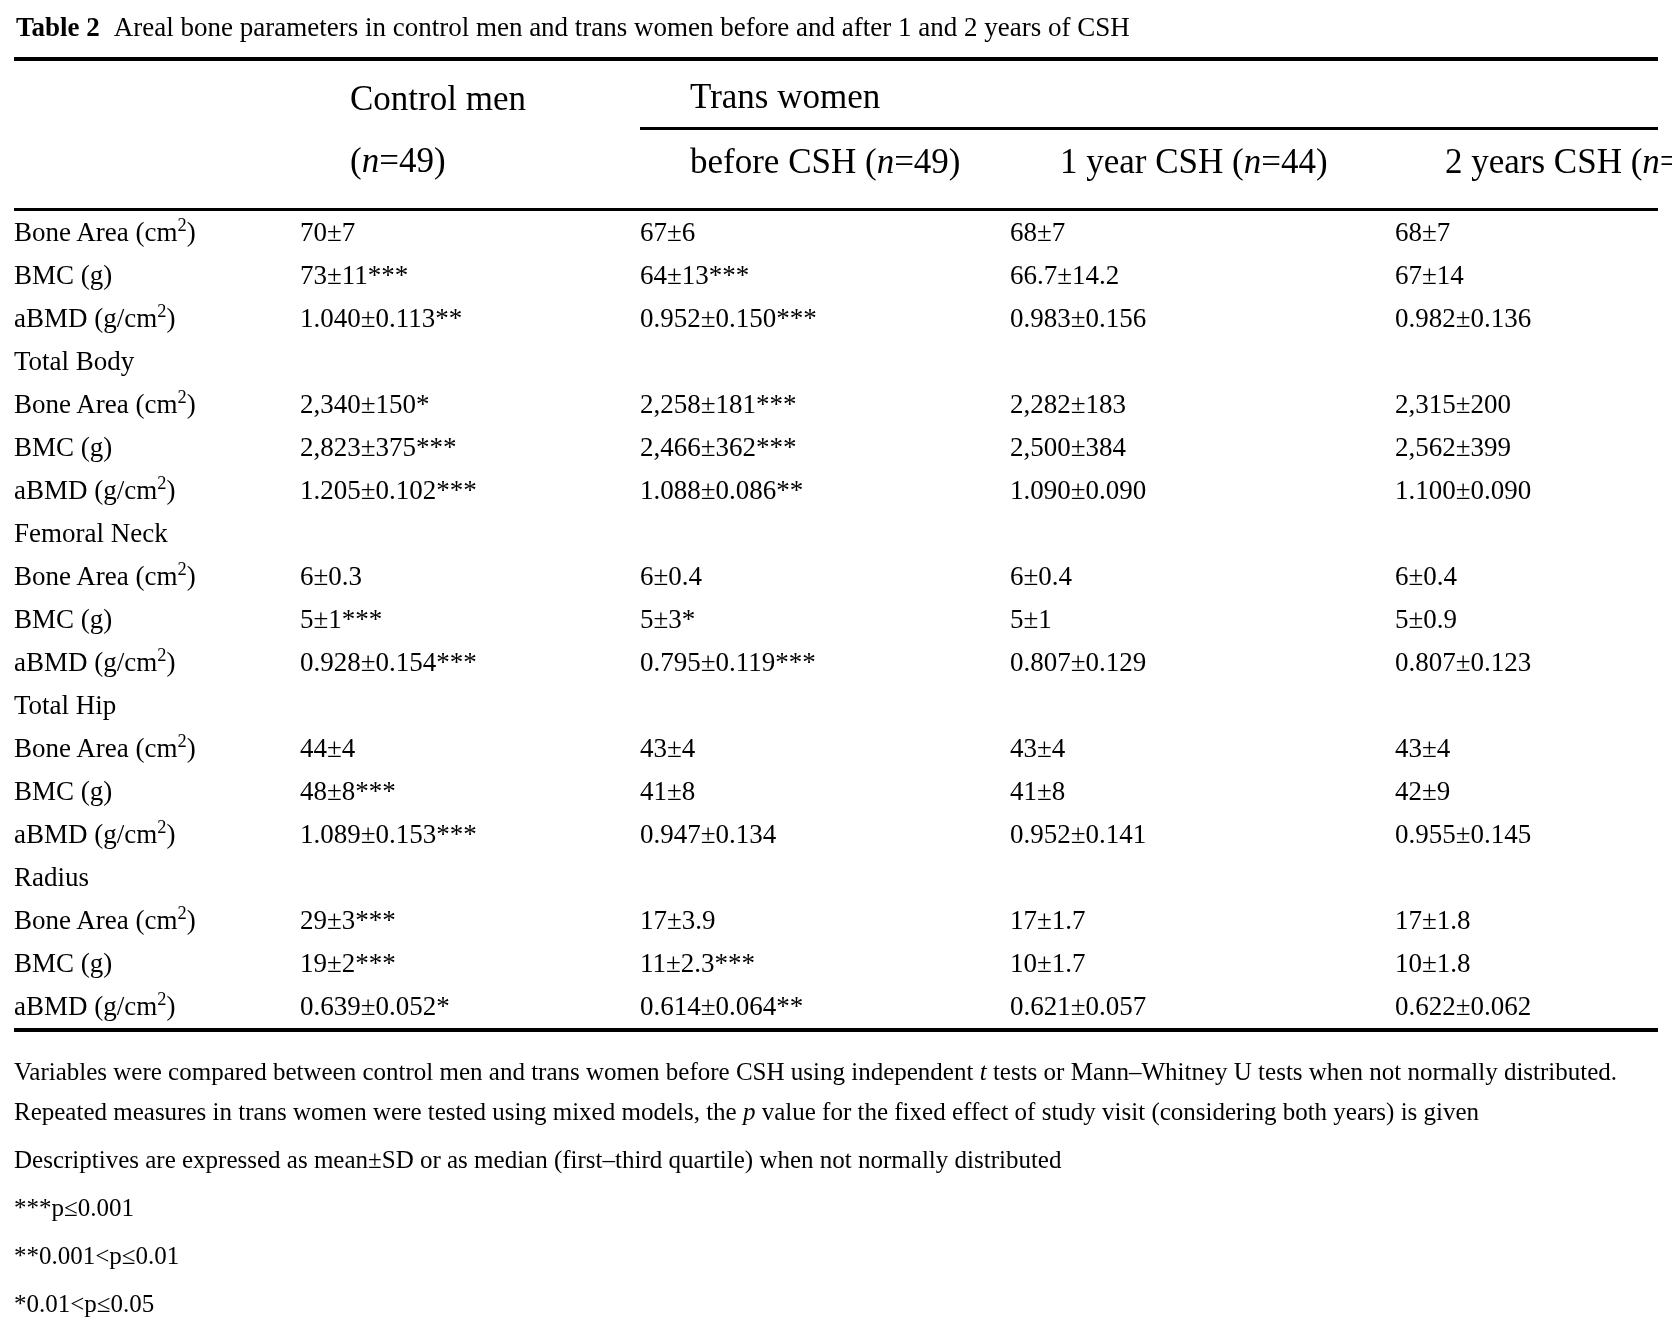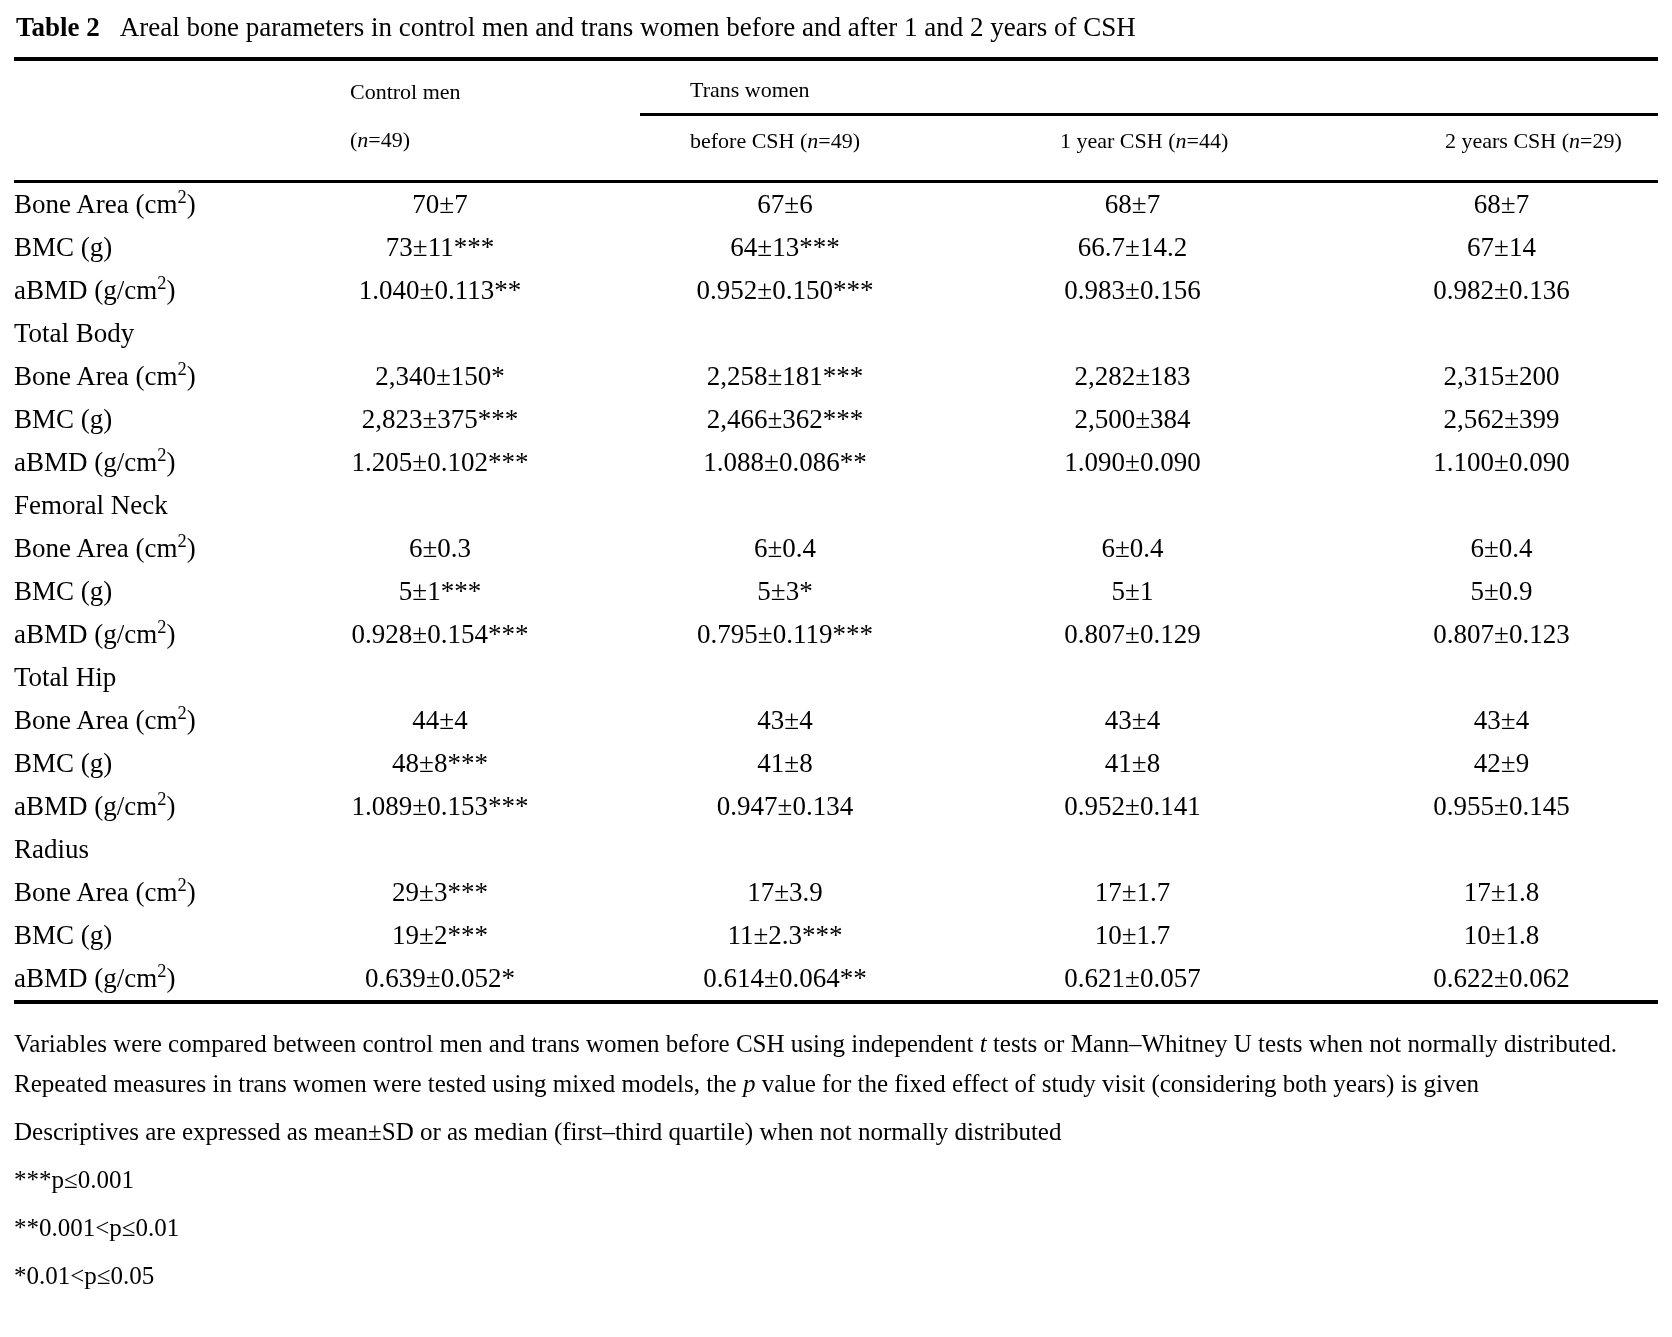--- a/index.html
+++ b/index.html
@@ -16,49 +16,49 @@
     color: #000000;
     font-family: "Liberation Serif", "DejaVu Serif", serif;
     overflow: hidden;
   }
   .title {
     font-size: 27px;
     line-height: 34px;
     margin: 0 0 13px 2px;
   }
   .title .tlabel { font-weight: bold; }
-  .title .ttext { margin-left: 20px; text-align: center; }
+  .title .ttext { margin-left: 14px; text-align: center; }
 
   table.main {
     width: 100%;
     border-collapse: collapse;
     table-layout: fixed;
     border-top: 4px solid #000;
     border-bottom: 4px solid #000;
     font-size: 27px;
   }
   thead th {
     font-weight: normal;
     text-align: left;
     white-space: nowrap;
-    font-size: 22px;
+    font-size: 35px;
   }
   tr.h1 th { vertical-align: bottom; padding: 16px 0 10px 50px; }
   tr.h1 th.c0 { padding-left: 0; }
   tr.h1 th.tw { border-bottom: 3px solid #000; }
   tr.h2 th { vertical-align: top; padding: 12px 0 26px 50px; border-bottom: 3px solid #000; }
   tr.h2 th.c0 { padding-left: 0; }
 
   tbody td {
     line-height: 43px;
     padding: 0;
     white-space: nowrap;
   }
   td.lbl { text-align: left; }
-  td.v  { text-align: center; }
+  td.v  { text-align: left; }
   td.v1 { padding-right: 60px; }
   td.v2 { padding-right: 80px; }
   td.v3 { padding-right: 140px; }
   td.v4 { padding-right: 50px; }
 
   sup { font-size: 0.68em; line-height: 0; }
   .ivar { font-style: italic; }
 
   .footnotes { margin-top: 20px; font-size: 25px; }
   .footnotes p { margin: 0 0 8px 0; line-height: 40px; }

